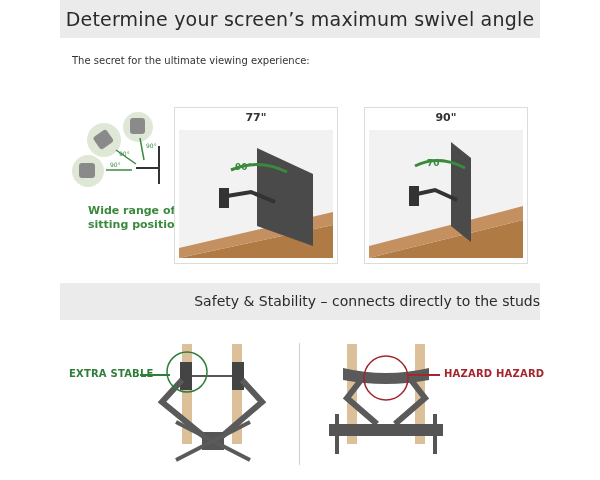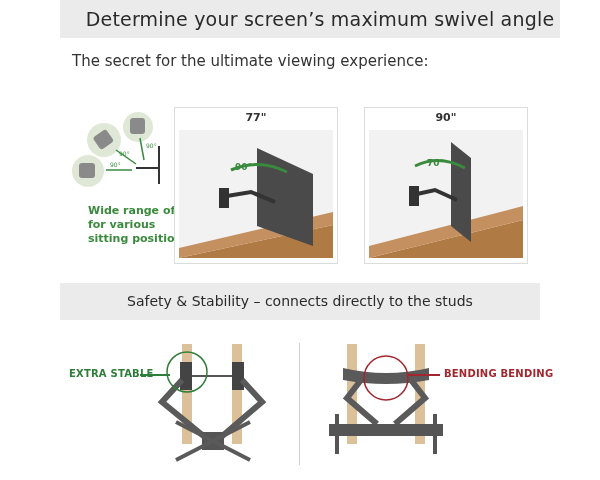--- a/index.html
+++ b/index.html
@@ -1,20 +1,20 @@
 <!DOCTYPE html>
 <html><head>
 <meta charset="utf-8">
 <style>
   html, body { margin:0; padding:0; background:#ffffff; }
   body { width:600px; height:480px; position:relative; overflow:hidden; font-family:"DejaVu Sans", sans-serif; color:#2b2b2b; }
   .band { position:absolute; left:60px; width:480px; background:#ebebeb; text-align:center; color:#2a2a2a; }
-  .band1 { top:0; height:38px; font-size:19px; line-height:38px; letter-spacing:0.2px;padding-left:20px; }
-  .band2 { top:283px; height:37px; font-size:14px; line-height:37px; }
-  .intro { position:absolute; left:72px; top:52px; font-size:15px; line-height:18px; color:#333;text-align:right; }
+  .band1 { top:0; height:38px; font-size:19px; line-height:38px; letter-spacing:0.2px; }
+  .band2 { top:283px; height:37px; font-size:14px; line-height:37px;text-align:right; }
+  .intro { position:absolute; left:72px; top:52px; font-size:10px; line-height:18px; color:#333;text-align:right; }
   .green-text { position:absolute; left:88px; top:204px; font-size:11px; line-height:14px; font-weight:bold; color:#3a8a3e; }
   .panel { position:absolute; top:107px; width:162px; height:155px; border:1px solid #dcdcdc; background:#fff; }
   .panel .lbl { position:absolute; top:3px; width:100%; text-align:center; font-size:11px; font-weight:bold; color:#333; }
   .panel svg { position:absolute; left:4px; top:22px; }
   .divider { position:absolute; left:299px; top:343px; width:1px; height:122px; background:#cfcfcf; }
   .callout { position:absolute; font-size:10px; font-weight:bold; letter-spacing:0.2px; }
   .callout.good { left:69px; top:368px; color:#2f7d3a; }
   .callout.bad { left:444px; top:368px; color:#a3262e; }
 </style>
 </head>
@@ -40,21 +40,20 @@
   <line x1="50" y1="42" x2="70" y2="56" stroke="#3a8a3e" stroke-width="1.5"></line>
   <line x1="74" y1="30" x2="78" y2="52" stroke="#3a8a3e" stroke-width="1.5"></line>
   <line x1="40" y1="62" x2="66" y2="62" stroke="#3a8a3e" stroke-width="1.5"></line>
   <text x="53" y="48" font-size="6" fill="#3a8a3e" font-family="DejaVu Sans, sans-serif">90°</text>
   <text x="80" y="40" font-size="6" fill="#3a8a3e" font-family="DejaVu Sans, sans-serif">90°</text>
   <text x="44" y="59" font-size="6" fill="#3a8a3e" font-family="DejaVu Sans, sans-serif">90°</text>
 </svg>
 
 <div class="green-text">
   <div>Wide range of</div>
-  <div>for various</div>
   <div>sitting positions</div>
 </div>
 
 <div class="panel" style="left:174px">
   <div class="lbl">77"</div>
   <svg width="154" height="128" viewBox="0 0 154 128">
     <rect x="0" y="0" width="154" height="128" fill="#f2f2f2"></rect>
     <polygon points="0,128 154,95 154,128" fill="#b07a44"></polygon>
     <polygon points="0,118 154,82 154,95 0,128" fill="#c49060"></polygon>
     <polygon points="78,18 134,44 134,116 78,96" fill="#4a4a4a"></polygon>
@@ -109,14 +108,14 @@
   <path d="M18,28 Q61,38 104,28 L104,40 Q61,48 18,40 Z" fill="#5a5a5a"></path>
   <polyline points="36,40 22,58 52,84" fill="none" stroke="#5a5a5a" stroke-width="6"></polyline>
   <polyline points="86,40 100,58 70,84" fill="none" stroke="#5a5a5a" stroke-width="6"></polyline>
   <rect x="4" y="84" width="114" height="12" fill="#555"></rect>
   <rect x="10" y="74" width="4" height="40" fill="#555"></rect>
   <rect x="108" y="74" width="4" height="40" fill="#555"></rect>
   <circle cx="61" cy="38" r="22" fill="none" stroke="#a3262e" stroke-width="1.5"></circle>
 </svg>
 <div style="position:absolute;left:408px;top:374px;width:32px;height:1.5px;background:#a3262e"></div>
 <div class="callout bad">
-  <span>BENDING BENDING</span>
+  <span>HAZARD HAZARD</span>
 </div>
 
 </body></html>

